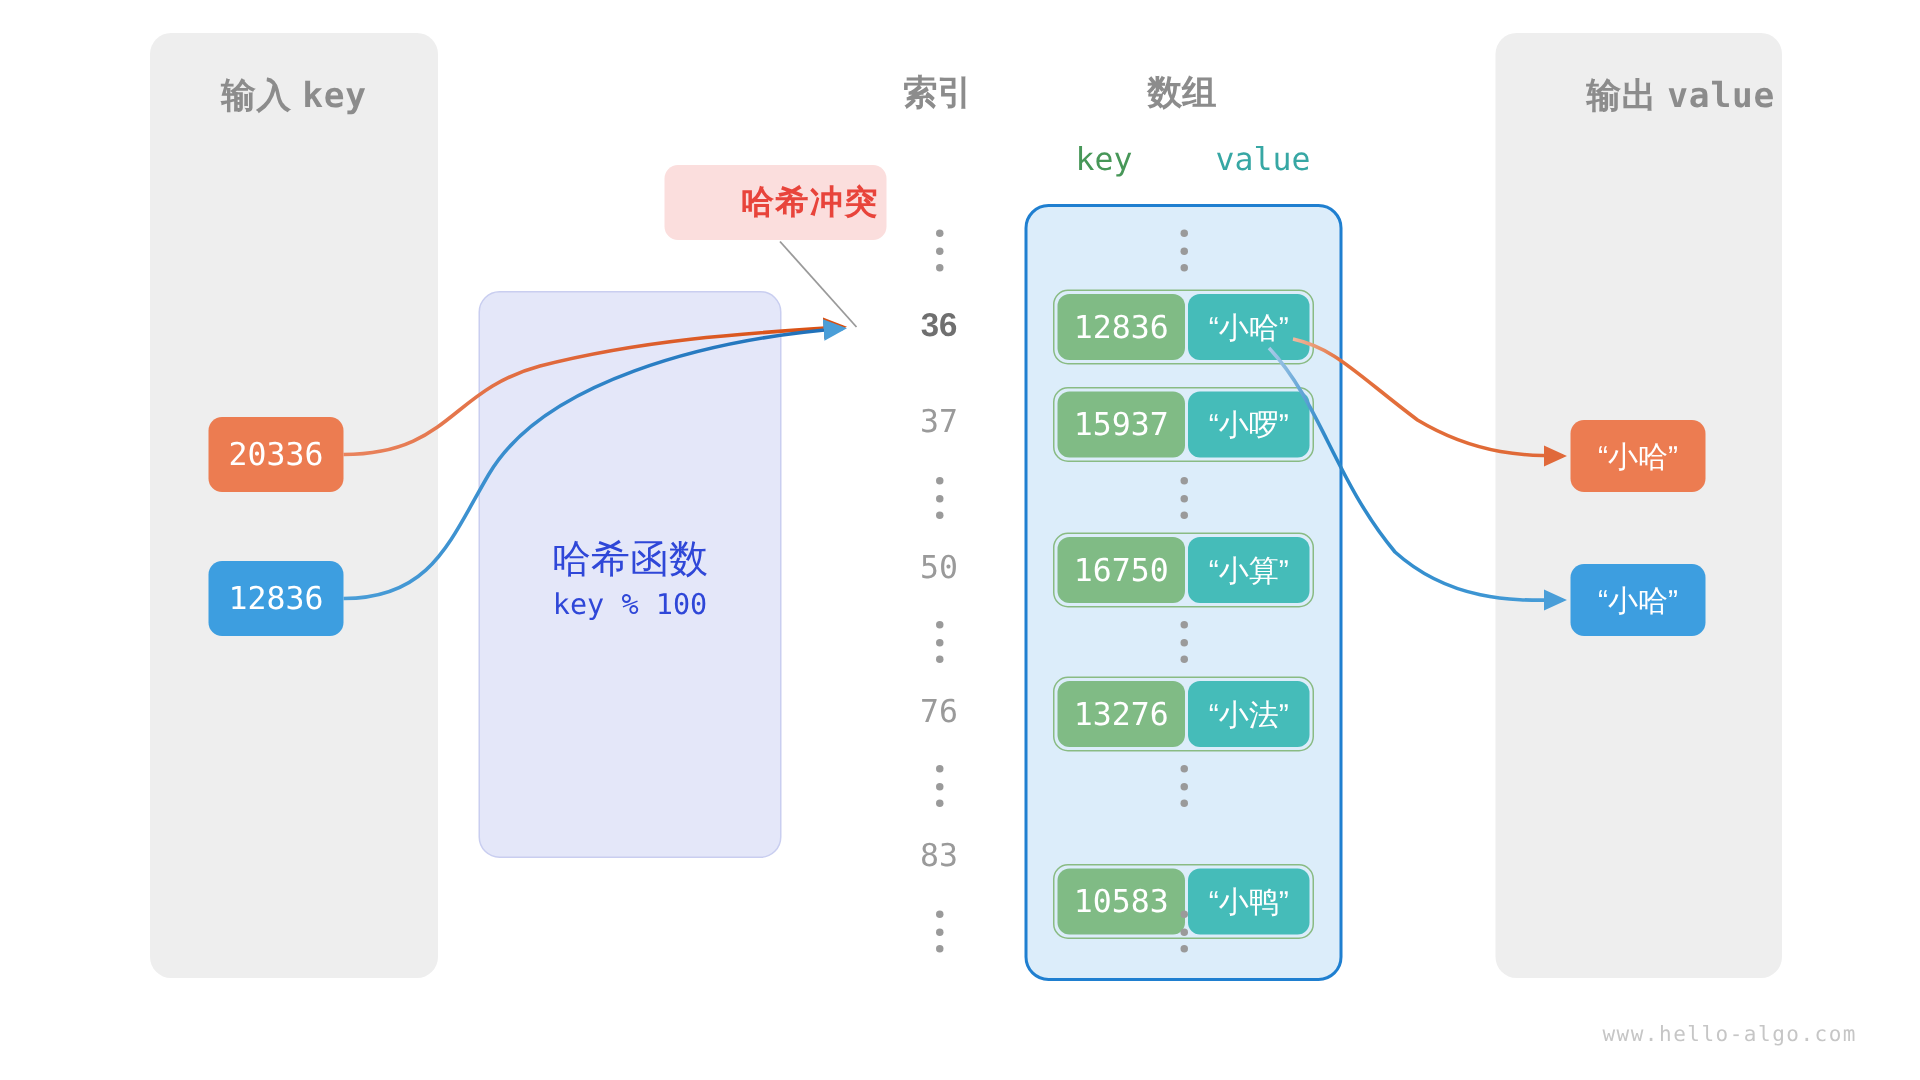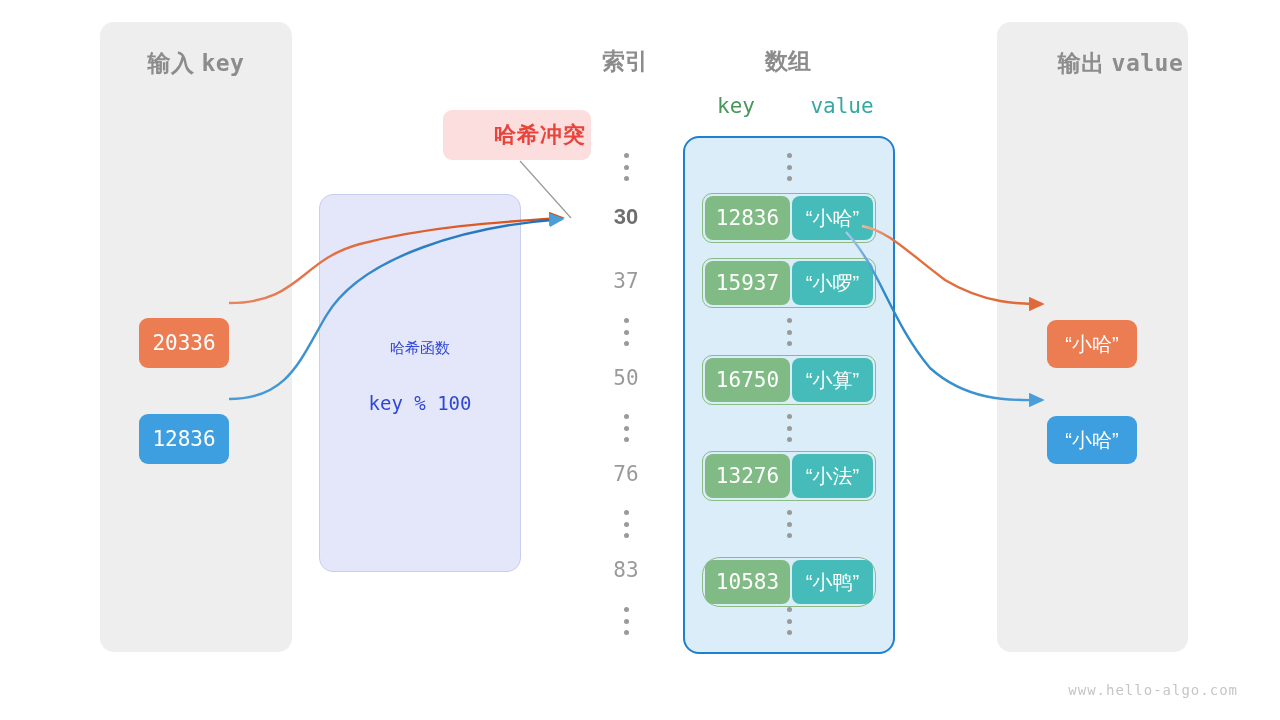--- a/index.html
+++ b/index.html
@@ -48,21 +48,20 @@
   .chip {
     position: absolute;
     display: flex;
     align-items: center;
     justify-content: center;
     color: #ffffff;
     border-radius: 9px;
     font-size: 21px;
     box-sizing: border-box;
     font-family: "DejaVu Sans Mono", "Liberation Mono", monospace;
-    margin-top: 40px;
   }
   .chip.orange { background: #ec7c51; }
   .chip.blue   { background: #3d9ee0; }
   .chip.cjk {
     font-family: "Liberation Sans", "DejaVu Sans", sans-serif;
     font-size: 20px;
   }
 
   
   #hash-box {
@@ -71,25 +70,25 @@
     top: 194px;
     width: 202px;
     height: 378px;
     background: #e4e7f9;
     border: 1px solid #c9cef0;
     border-radius: 14px;
     box-sizing: border-box;
   }
   #hash-title {
     position: absolute;
-    top: 144px;
+    top: 160px;
     width: 100%;
     text-align: center;
     color: #2f47d8;
-    font-size: 15px;
+    font-size: 26px;
     font-weight: normal;
   }
   #hash-formula {
     position: absolute;
     top: 197px;
     width: 100%;
     text-align: center;
     color: #2f47d8;
     font-size: 19px;
     font-family: "DejaVu Sans Mono", "Liberation Mono", monospace;
@@ -275,21 +274,21 @@
   </div>
 
   <div id="array-panel"></div>
 
   <div id="index-column">
       <div class="vdots" style="left: 619px; top: 153px;">
         <i></i>
         <i></i>
         <i></i>
       </div>
-      <div class="index-label active" style="top: 204px;">30</div>
+      <div class="index-label active" style="top: 204px;">36</div>
       <div class="index-label" style="top: 269px;">37</div>
       <div class="vdots" style="left: 619px; top: 318px;">
         <i></i>
         <i></i>
         <i></i>
       </div>
       <div class="index-label" style="top: 366px;">50</div>
       <div class="vdots" style="left: 619px; top: 414px;">
         <i></i>
         <i></i>
@@ -339,21 +338,21 @@
       </div>
       <div class="pair" style="top: 451px;">
         <div class="cell key">13276</div>
         <div class="cell val">“小法”</div>
       </div>
       <div class="vdots" style="left: 782px; top: 510px;">
         <i></i>
         <i></i>
         <i></i>
       </div>
-      <div class="pair" style="top: 557px; border-radius: 18px;">
+      <div class="pair" style="top: 576px;">
         <div class="cell key">10583</div>
         <div class="cell val">“小鸭”</div>
       </div>
       <div class="vdots" style="left: 782px; top: 607px;">
         <i></i>
         <i></i>
         <i></i>
       </div>
     </div>
 

